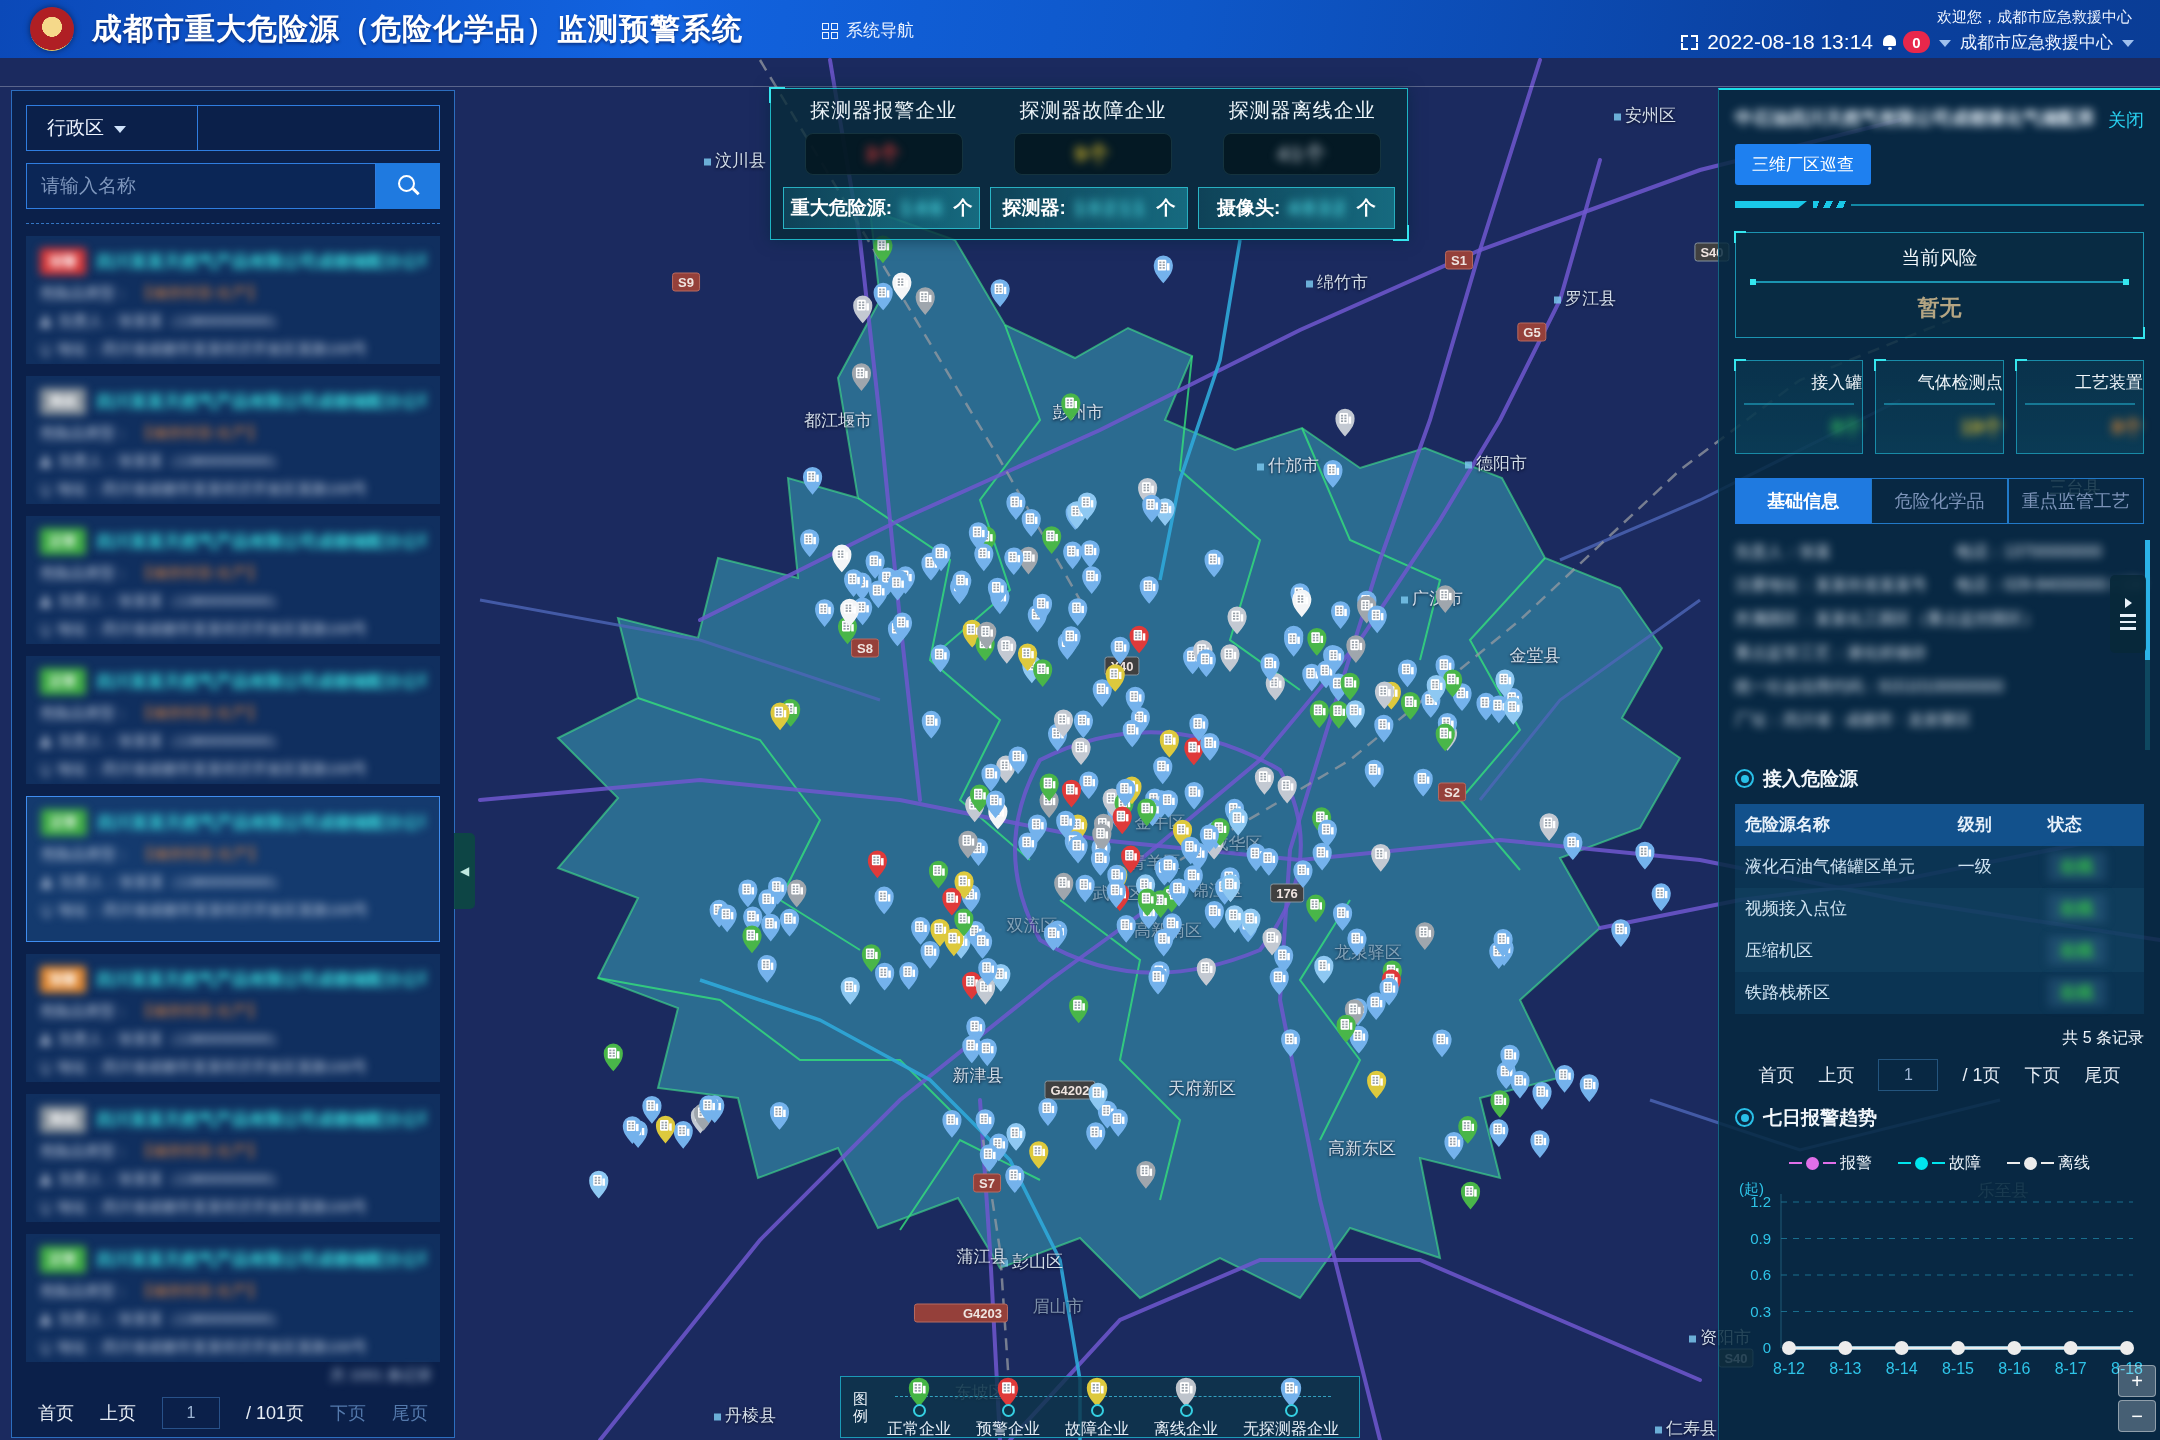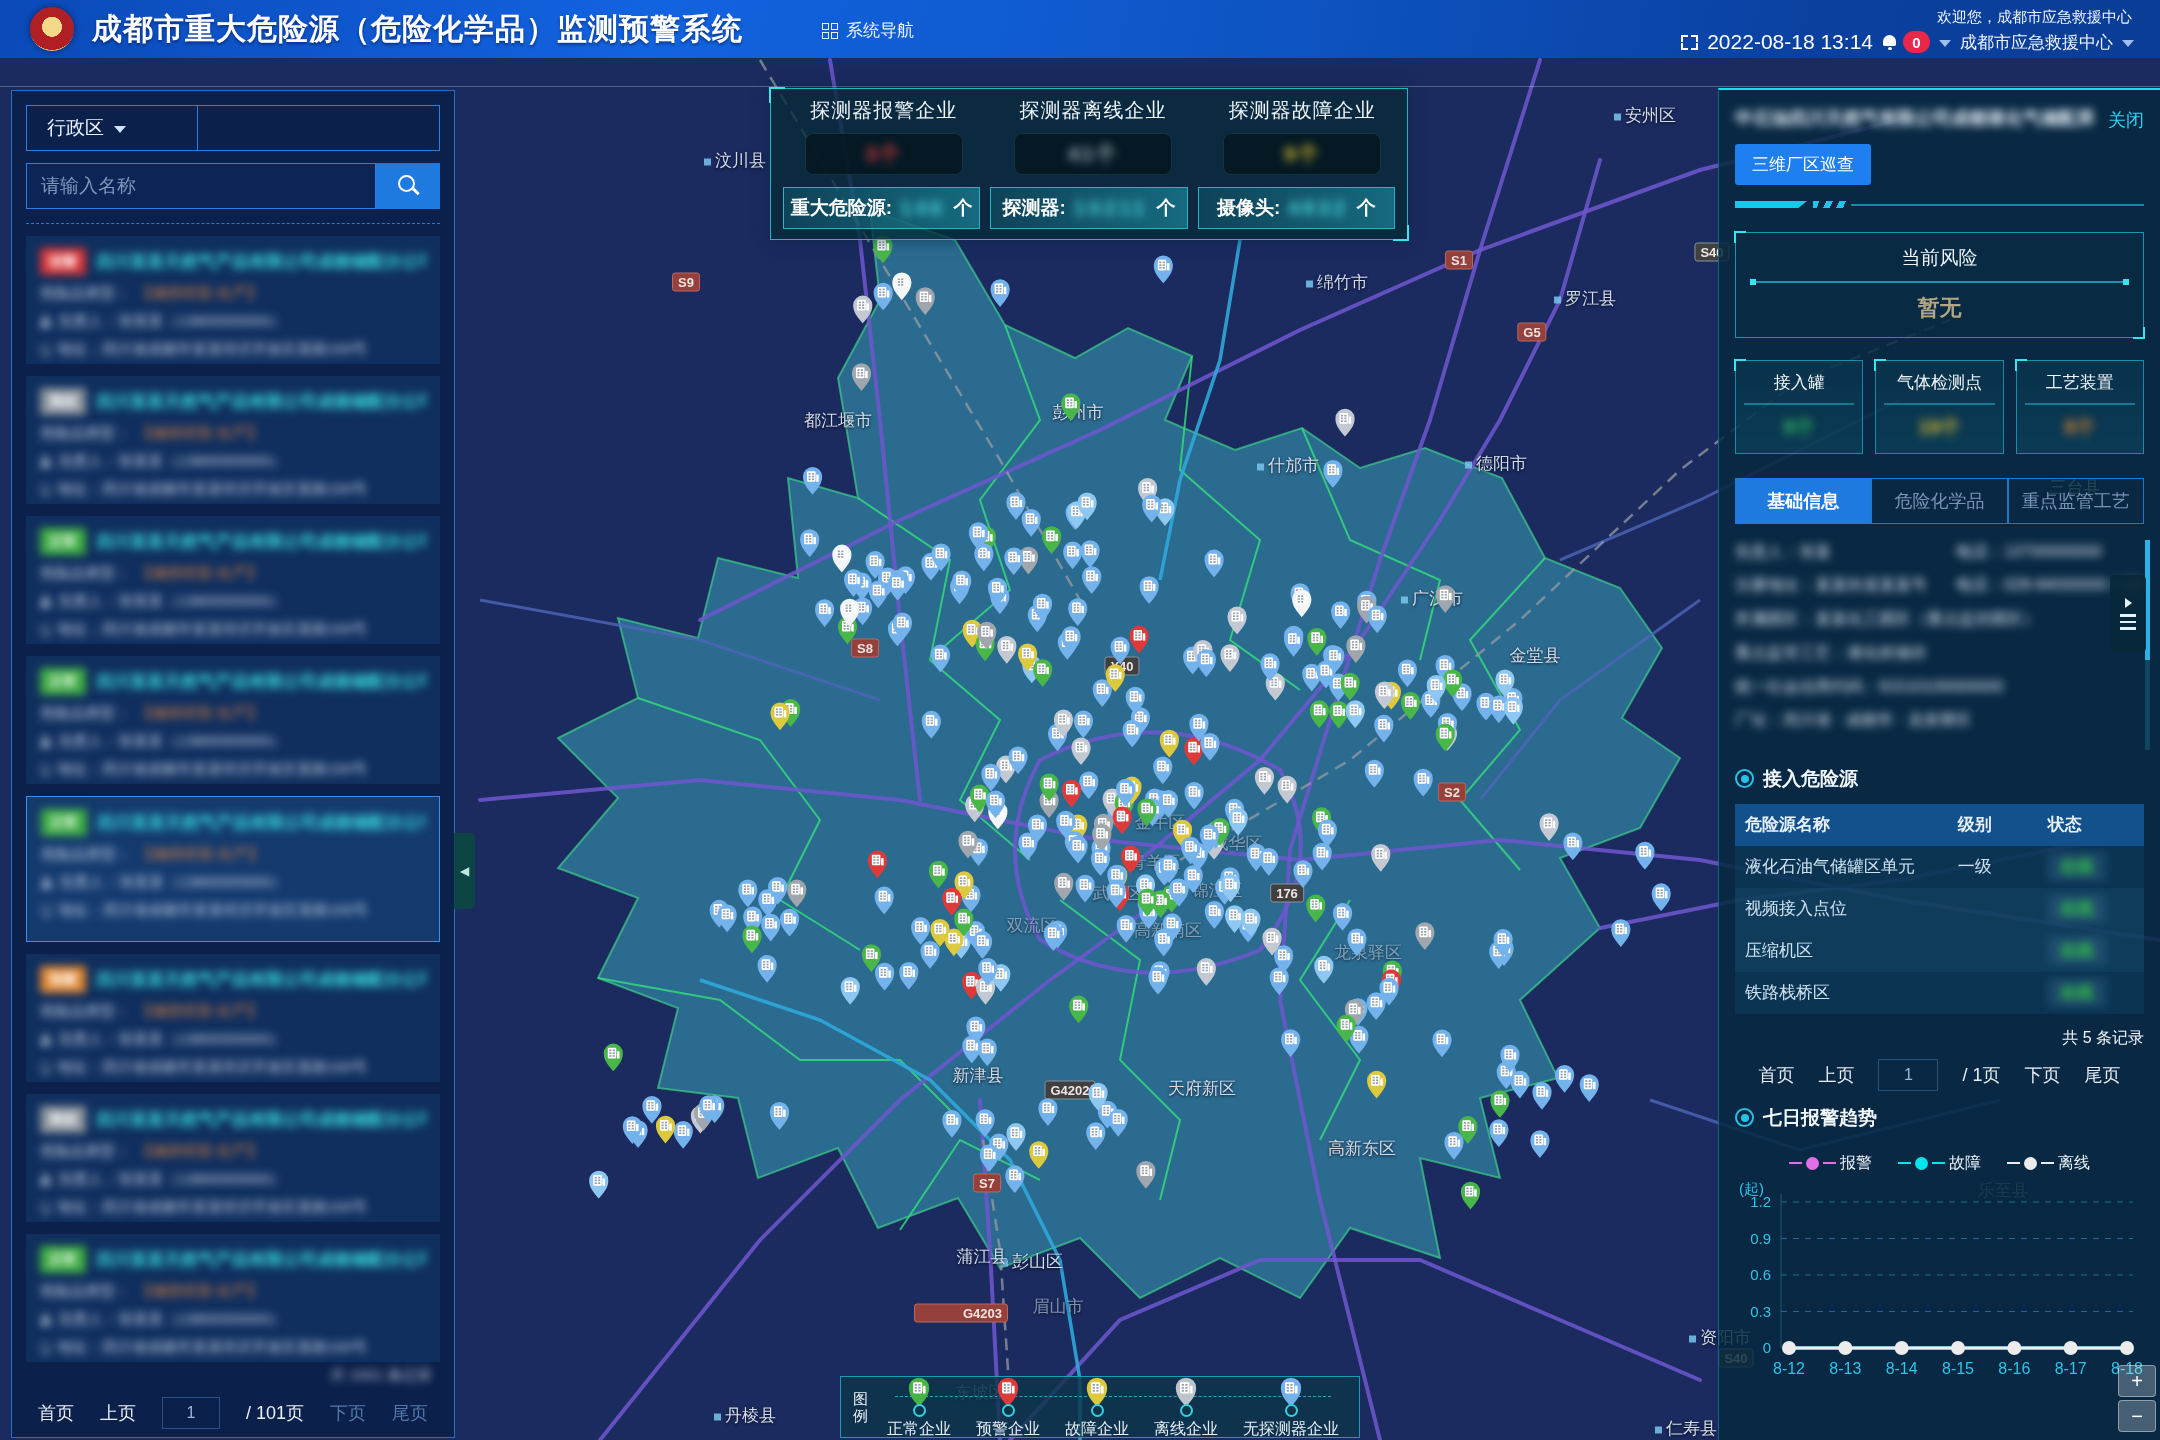--- a/index.html
+++ b/index.html
@@ -124,21 +124,21 @@
   .mini-card:before,.mini-card:after{content:"";position:absolute;width:10px;height:10px;border:2px solid #35e6ee;}
   .mini-card:before{left:-2px;top:-2px;border-right:none;border-bottom:none;}
   .mini-card:after{right:-2px;bottom:-2px;border-left:none;border-top:none;}
   .mini-card .t{font-size:19px;color:#f0f6fa;}
   .mini-card .ln{margin:10px 14px;height:2px;background:rgba(32,175,205,.8);position:relative;}
   .mini-card .ln i{position:absolute;top:-2px;width:6px;height:6px;background:#35e6ee;}
   .mini-card .ln i.l{left:0}.mini-card .ln i.r{right:0}
   .mini-card .v{font-size:22px;font-weight:bold;color:#b4a583;}
   .dt-three{display:flex;gap:12px;margin-top:22px;}
   .sbox{flex:1;border:1px solid rgba(32,175,205,.7);background:linear-gradient(rgba(10,60,84,.5),rgba(14,80,105,.45));
-    text-align:center;padding:10px 0 12px;position:relative;}
+    text-align:right;padding:10px 0 12px;position:relative;}
   .sbox:before{content:"";position:absolute;left:-2px;top:-2px;width:10px;height:10px;border-left:2px solid #35e6ee;border-top:2px solid #35e6ee;}
   .sbox .t{font-size:17px;color:#f0f6fa;}
   .sbox .ln{margin:9px 8px;height:1.5px;background:rgba(32,175,205,.55);}
   .sbox .v{font-size:20px;font-weight:bold;}
   #dt-tabs{display:flex;margin-top:24px;}
   .dtab{flex:1;height:46px;display:flex;align-items:center;justify-content:center;font-size:18px;
     color:#7c93b8;border:1px solid #2179c8;cursor:pointer;box-sizing:border-box;}
   .dtab.active{background:#1f7ae0;color:#fff;font-weight:bold;border-color:#1f7ae0;}
   #dt-info{margin-top:16px;min-height:212px;position:relative;font-size:16px;color:#dfe8f2;line-height:1.55;}
   #dt-info .irow{display:flex;gap:14px;margin-top:9px;}
@@ -652,29 +652,29 @@
 
 <div id="stats">
   <div class="row1" id="stats-cards">
       <div class="stat-card">
         <div class="lb">探测器报警企业</div>
         <div class="vbox">
           <span class="vv blur2" style="color: rgb(226, 60, 60);">3个</span>
         </div>
       </div>
       <div class="stat-card">
+        <div class="lb">探测器故障企业</div>
+        <div class="vbox">
+          <span class="vv blur2" style="color: rgb(223, 192, 46);">9个</span>
+        </div>
+      </div>
+      <div class="stat-card">
         <div class="lb">探测器离线企业</div>
         <div class="vbox">
           <span class="vv blur2" style="color: rgb(170, 180, 189);">41个</span>
-        </div>
-      </div>
-      <div class="stat-card">
-        <div class="lb">探测器故障企业</div>
-        <div class="vbox">
-          <span class="vv blur2" style="color: rgb(223, 192, 46);">9个</span>
         </div>
       </div>
     </div>
   <div class="row2" id="stats-counters">
       <div class="counter">
         <span>重大危险源:</span>
         <span class="cv blur2">146</span>
         <span>个</span>
       </div>
       <div class="counter">

